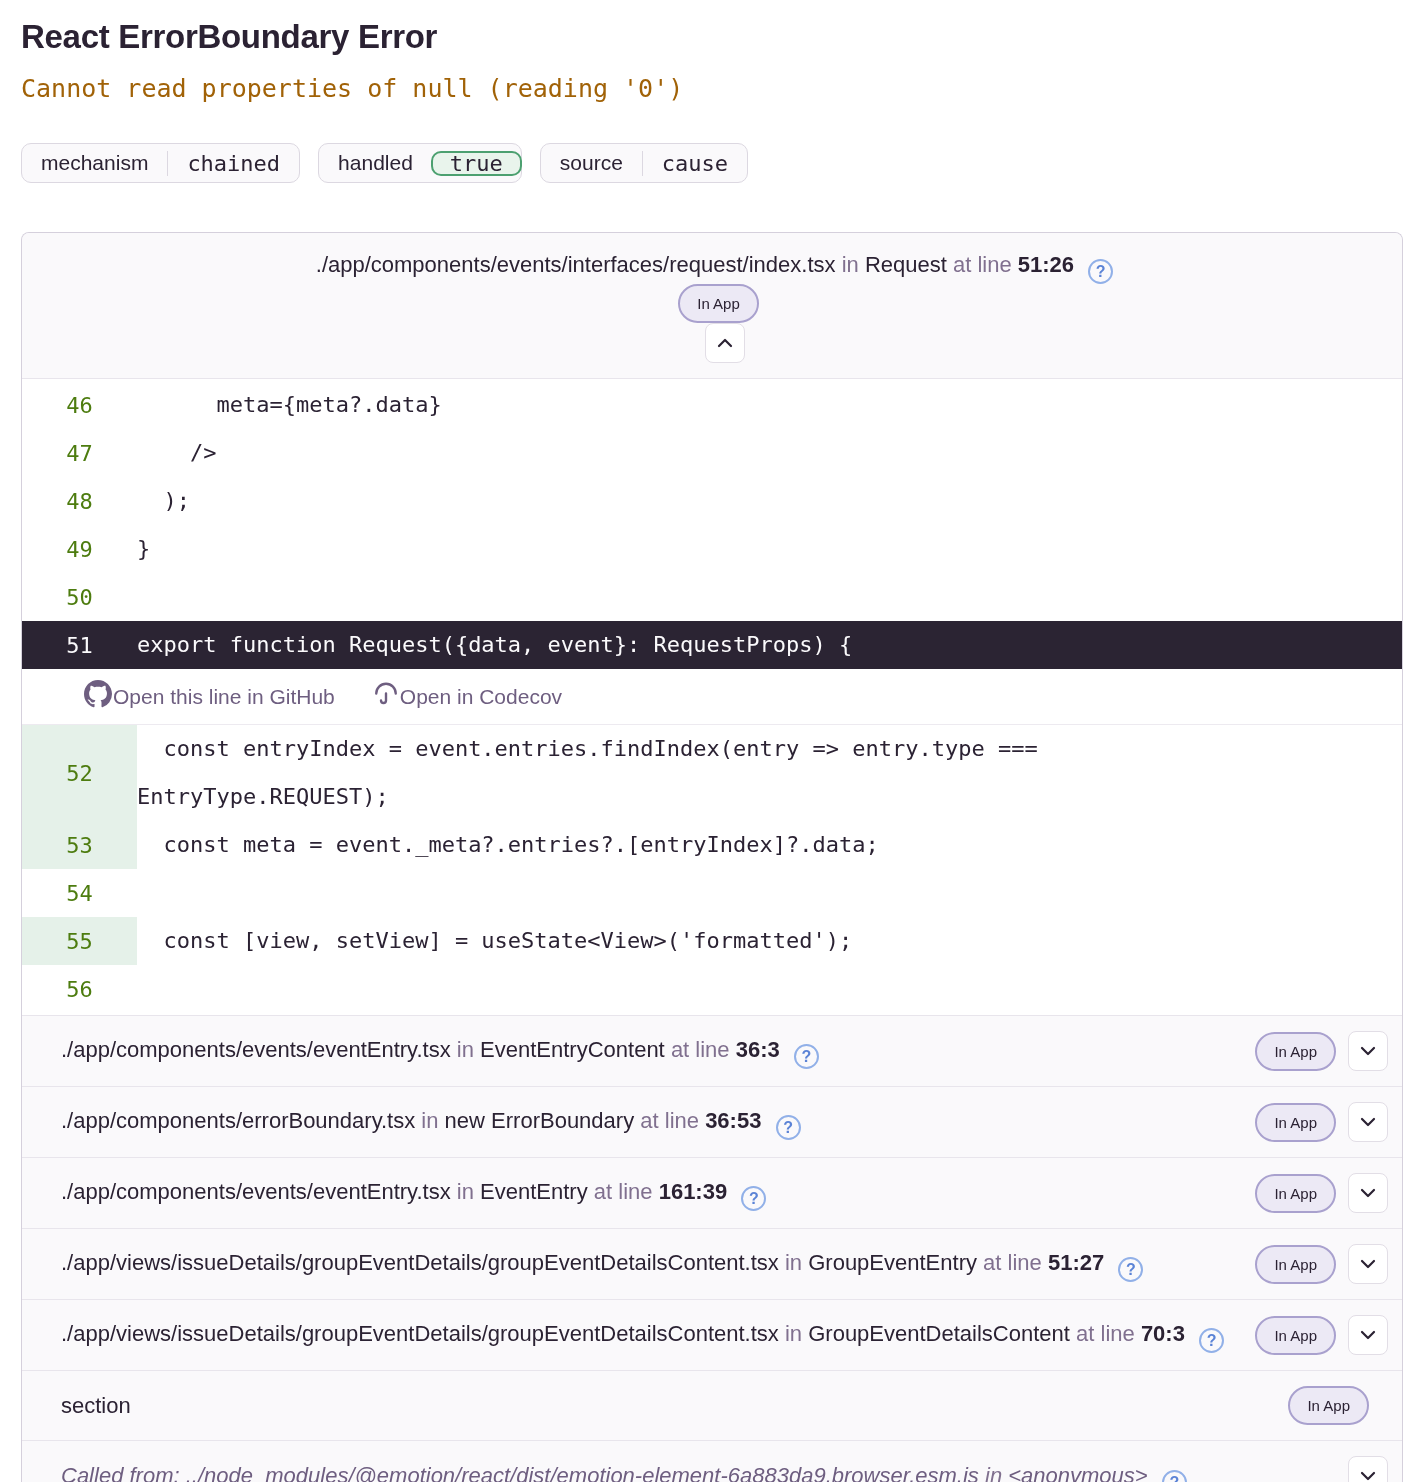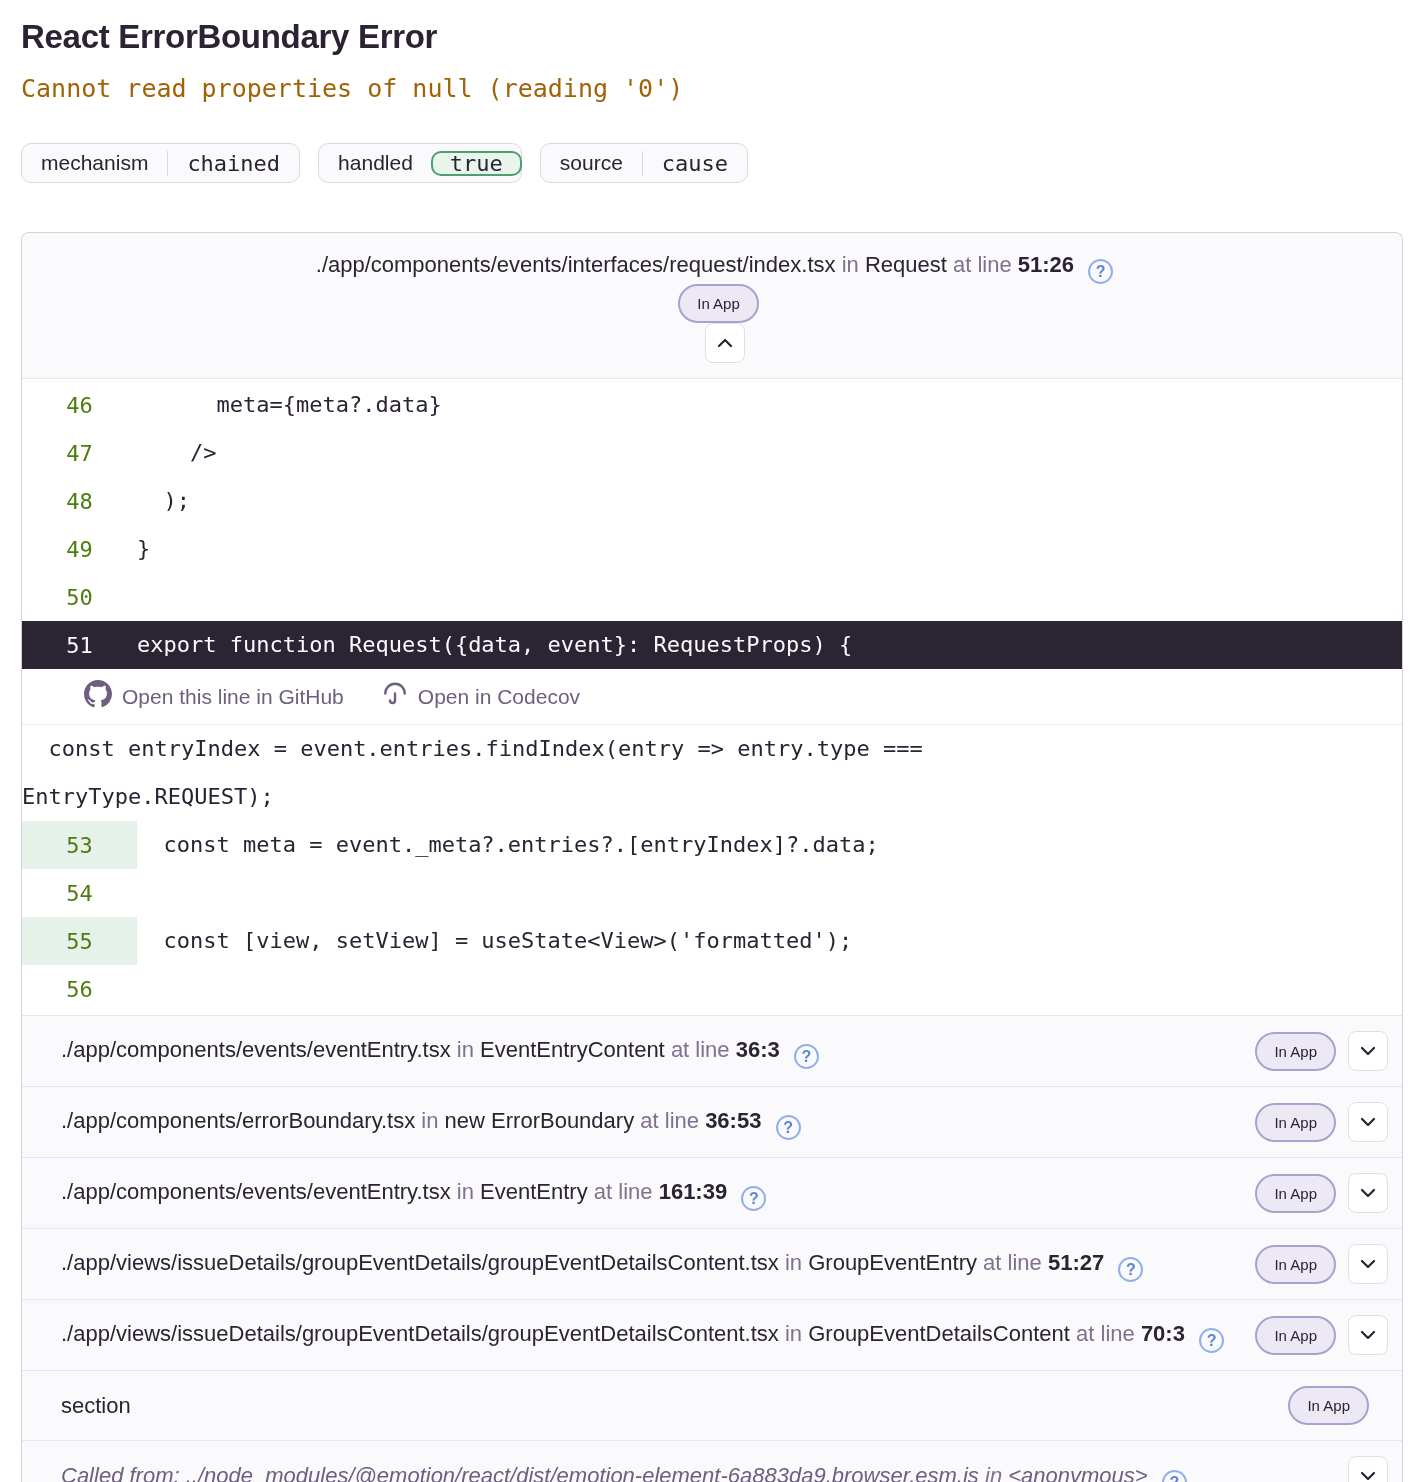--- a/index.html
+++ b/index.html
@@ -90,21 +90,21 @@
   .code-line.active { background: #2B2433; }
   .code-line.active .ln, .code-line.active .code-text { color: #FBFAFC; }
 
   
   .actions {
     display: flex; align-items: center; gap: 38px;
     background: #ffffff; padding: 11px 14px 11px 62px;
     border-bottom: 1px solid #EDEAF0;
   }
   .action {
-    display: inline-flex; align-items: center; gap: 10px;
+    display: inline-flex; align-items: center; gap: 1px;
     color: #6E5E80; font-size: 21px; text-decoration: none; cursor: pointer;
   }
   .action svg { flex: 0 0 auto; }
 
   
   .called-row { font-style: italic; color: #6E5E80; }
   .called-row .frame-text { line-height: 38px; }
   .called-row .qicon { font-style: normal; }
 
   .sliver { height: 15px; background: #FAF9FB; border-top: 1px solid #E8E5EC; }
@@ -195,20 +195,21 @@
             <path d="M3 11.5a9 9 0 0 1 18 0"></path>
             <path d="M12 11.5v6.5a2.3 2.3 0 0 1-4.6 0"></path>
           </svg>
         </span>
         <span>Open in Codecov</span>
       </a>
     </div>
 
     <div class="code bottom">
       <div class="code-line">
+        <div class="ln green">52</div>
         <div style="flex:1; overflow:hidden;">
           <div class="code-text">  const entryIndex = event.entries.findIndex(entry =&gt; entry.type ===</div>
           <div class="code-text">EntryType.REQUEST);</div>
         </div>
       </div>
       <div class="code-line">
         <div class="ln green">53</div>
         <div class="code-text">  const meta = event._meta?.entries?.[entryIndex]?.data;</div>
       </div>
       <div class="code-line">

